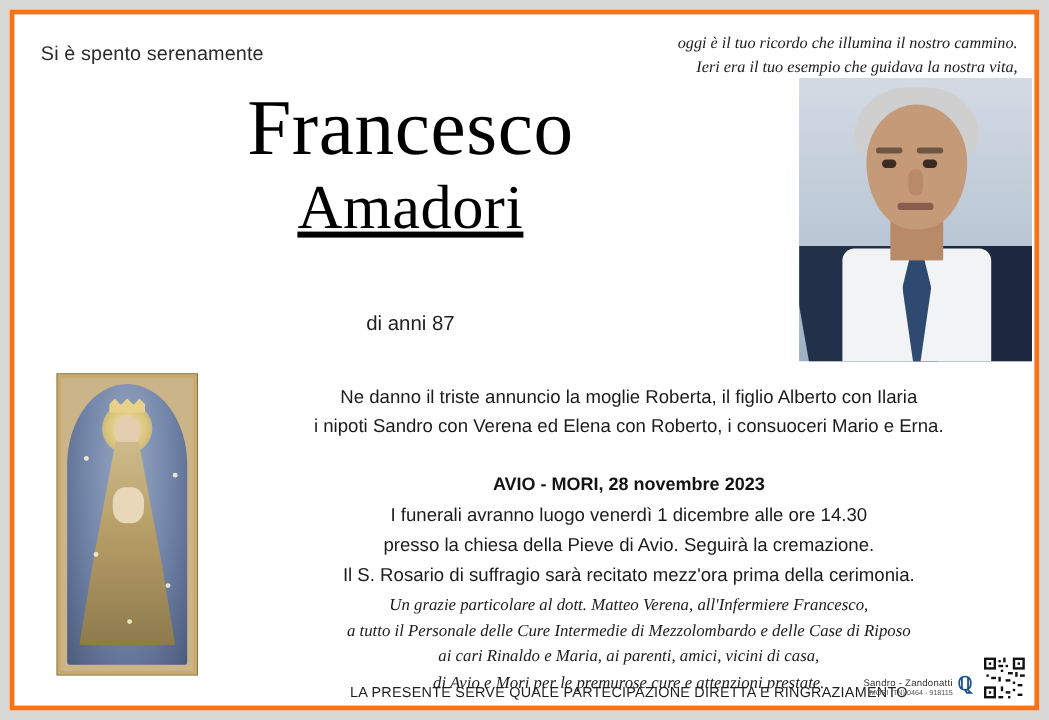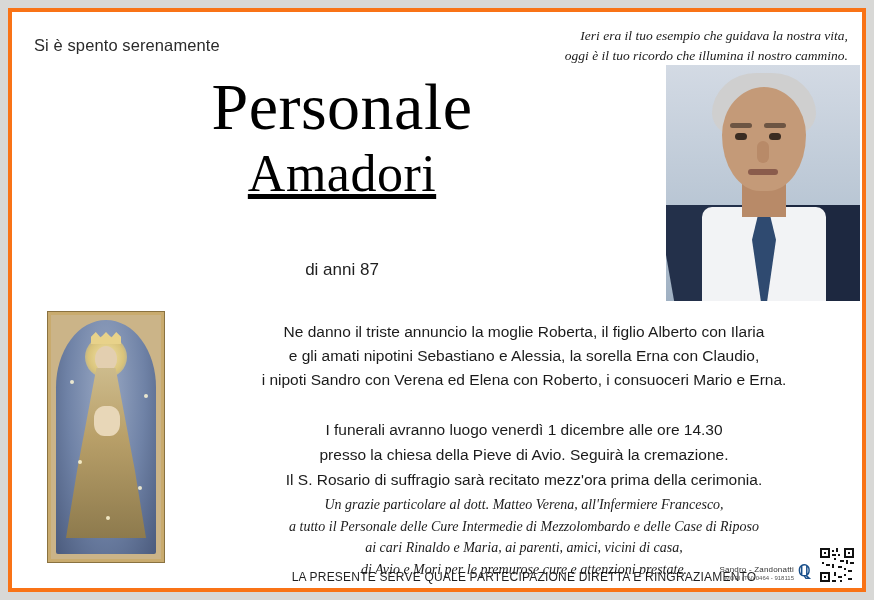--- a/index.html
+++ b/index.html
@@ -330,26 +330,26 @@
   }
 </style>
 </head>
 <body>
 
 <div id="card">
 
   <div class="passed-away">Si è spento serenamente</div>
 
   <div class="epitaph">
+    <div>oggi è il tuo ricordo che illumina il nostro cammino.</div>
     <div>Ieri era il tuo esempio che guidava la nostra vita,</div>
-    <div>oggi è il tuo ricordo che illumina il nostro cammino.</div>
   </div>
 
   <div class="name-block">
-    <div class="name-first">Personale</div>
+    <div class="name-first">Francesco</div>
     <div class="name-last">Amadori</div>
   </div>
 
   <div class="age">di anni 87</div>
 
   <div class="portrait">
     <div class="bg-sky"></div>
     <div class="jacket-l"></div>
     <div class="jacket-r"></div>
     <div class="shirt"></div>
@@ -375,24 +375,24 @@
       <div class="sparkle" style="left:14px; top:60px;"></div>
       <div class="sparkle" style="left:88px; top:74px;"></div>
       <div class="sparkle" style="left:22px; top:140px;"></div>
       <div class="sparkle" style="left:82px; top:166px;"></div>
       <div class="sparkle" style="left:50px; top:196px;"></div>
     </div>
   </div>
 
   <div class="announce">
     <div>Ne danno il triste annuncio la moglie Roberta, il figlio Alberto con Ilaria</div>
-    <div>e gli amati nipotini Sebastiano e Alessia, la sorella Erna con Claudio,</div>
     <div>i nipoti Sandro con Verena ed Elena con Roberto, i consuoceri Mario e Erna.</div>
   </div>
 
+  <div class="place-date">AVIO - MORI, 28 novembre 2023</div>
 
   <div class="funeral">
     <div>I funerali avranno luogo venerdì 1 dicembre alle ore 14.30</div>
     <div>presso la chiesa della Pieve di Avio. Seguirà la cremazione.</div>
     <div>Il S. Rosario di suffragio sarà recitato mezz'ora prima della cerimonia.</div>
   </div>
 
   <div class="thanks">
     <div>Un grazie particolare al dott. Matteo Verena, all'Infermiere Francesco,</div>
     <div>a tutto il Personale delle Cure Intermedie di Mezzolombardo e delle Case di Riposo</div>

